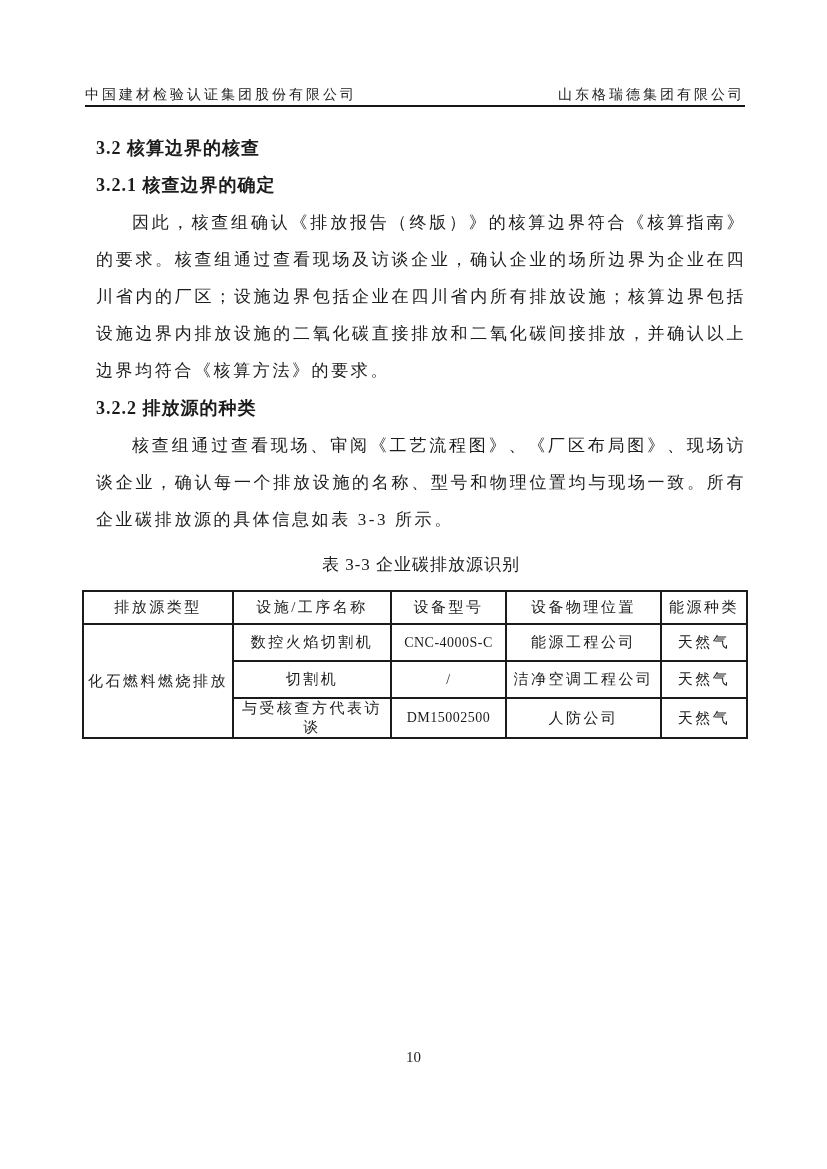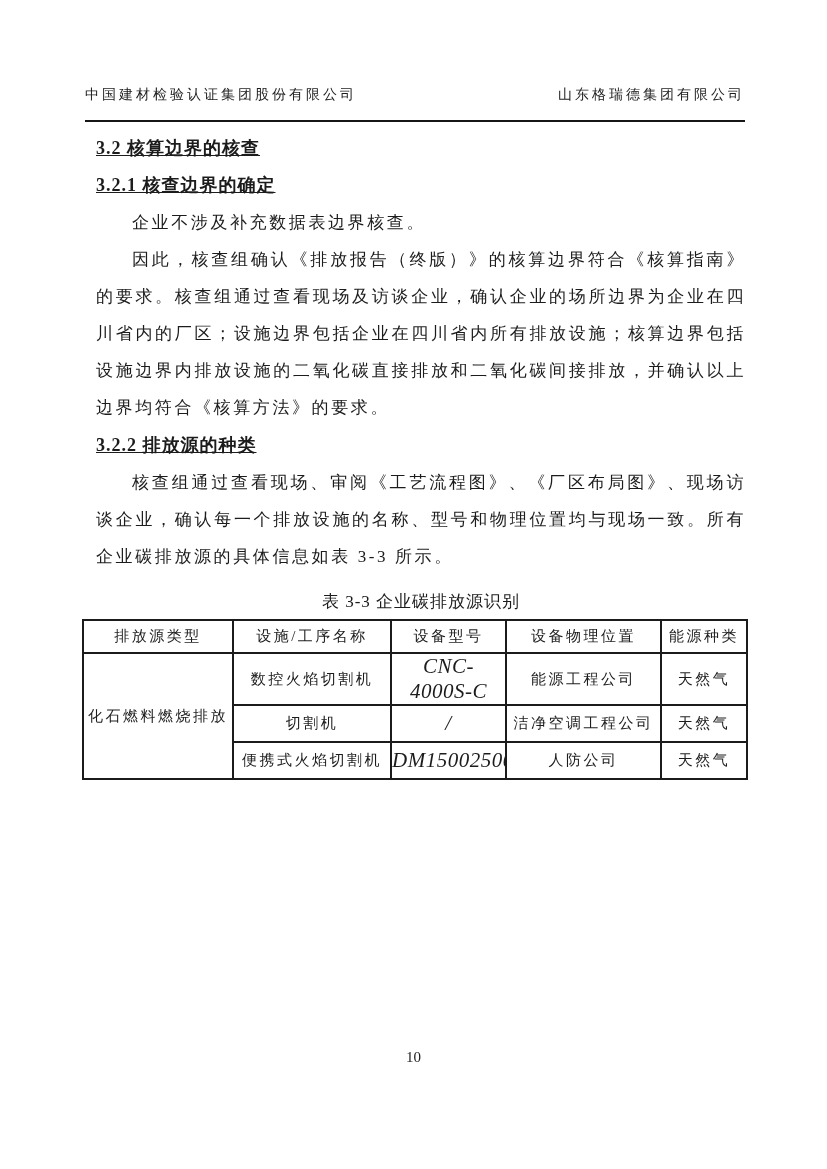--- a/index.html
+++ b/index.html
@@ -12,38 +12,37 @@
     overflow: hidden;
   }
 
   .page-header {
     position: absolute;
     left: 85px; top: 86px; width: 660px;
     display: flex;
     justify-content: space-between;
     align-items: center;
     border-bottom: 2px solid #161616;
-    padding-bottom: 16px;
+    padding-bottom: 1px;
     font-size: 14px;
     letter-spacing: 3px;
     white-space: nowrap;
   }
 
   .content {
     position: absolute;
     left: 96px; top: 130px; width: 650px;
   }
 
   .heading {
     font-weight: bold;
     font-size: 18px;
     line-height: 37px;
     letter-spacing: 1px;
     margin: 0;
-    text-decoration: underline;
   }
   .heading.mt { margin-top: 1px; }
 
   p.body {
     font-size: 17px;
     line-height: 37px;
     letter-spacing: 2.6px;
     text-align: justify;
     text-indent: 36px;
     margin: 0;
@@ -56,57 +55,56 @@
     line-height: 26px;
     margin-top: 14px;
     letter-spacing: 1px;
   }
 
   table.emission {
     border-collapse: collapse;
     table-layout: fixed;
     width: 664px;
     margin-left: -14px;
-    margin-top: 4px;
+    margin-top: 12px;
     border-radius: 17px;
   }
   table.emission th, table.emission td {
     border: 2px solid #1b1b1b;
     text-align: center;
     vertical-align: middle;
     font-weight: normal;
     padding: 0;
     font-size: 15px;
     letter-spacing: 2.5px;
     overflow: hidden;
   }
   table.emission th { height: 31px; }
   table.emission td { height: 35px; }
-  table.emission td.latin { font-size: 21px; letter-spacing: 0.5px; font-style: italic; }
+  table.emission td.latin { font-size: 14px; letter-spacing: 0.5px; }
 
   .page-number {
     position: absolute;
     top: 1049px; left: 0; width: 827px;
     text-align: center;
     font-size: 15px;
   }
 </style>
 </head>
 <body>
 
 <div class="page-header">
   <span>中国建材检验认证集团股份有限公司</span>
   <span>山东格瑞德集团有限公司</span>
 </div>
 
 <div class="content">
   <h1 class="heading">3.2 核算边界的核查</h1>
   <h2 class="heading">3.2.1 核查边界的确定</h2>
 
-  <p class="body">企业不涉及补充数据表边界核查。</p>
   <p class="body">因此，核查组确认《排放报告（终版）》的核算边界符合《核算指南》的要求。核查组通过查看现场及访谈企业，确认企业的场所边界为企业在四川省内的厂区；设施边界包括企业在四川省内所有排放设施；核算边界包括设施边界内排放设施的二氧化碳直接排放和二氧化碳间接排放，并确认以上边界均符合《核算方法》的要求。</p>
 
   <h2 class="heading mt">3.2.2 排放源的种类</h2>
   <p class="body">核查组通过查看现场、审阅《工艺流程图》、《厂区布局图》、现场访谈企业，确认每一个排放设施的名称、型号和物理位置均与现场一致。所有企业碳排放源的具体信息如表 3-3 所示。</p>
 
   <div class="table-caption">表 3-3 企业碳排放源识别</div>
 
   <table class="emission">
     <colgroup>
       <col style="width:150px">
@@ -132,21 +130,21 @@
         <td>能源工程公司</td>
         <td>天然气</td>
       </tr>
       <tr>
         <td>切割机</td>
         <td class="latin">/</td>
         <td>洁净空调工程公司</td>
         <td>天然气</td>
       </tr>
       <tr>
-        <td>便携式火焰切割机</td>
+        <td>与受核查方代表访谈</td>
         <td class="latin">DM15002500</td>
         <td>人防公司</td>
         <td>天然气</td>
       </tr>
     </tbody>
   </table>
 </div>
 
 <div class="page-number">10</div>
 

